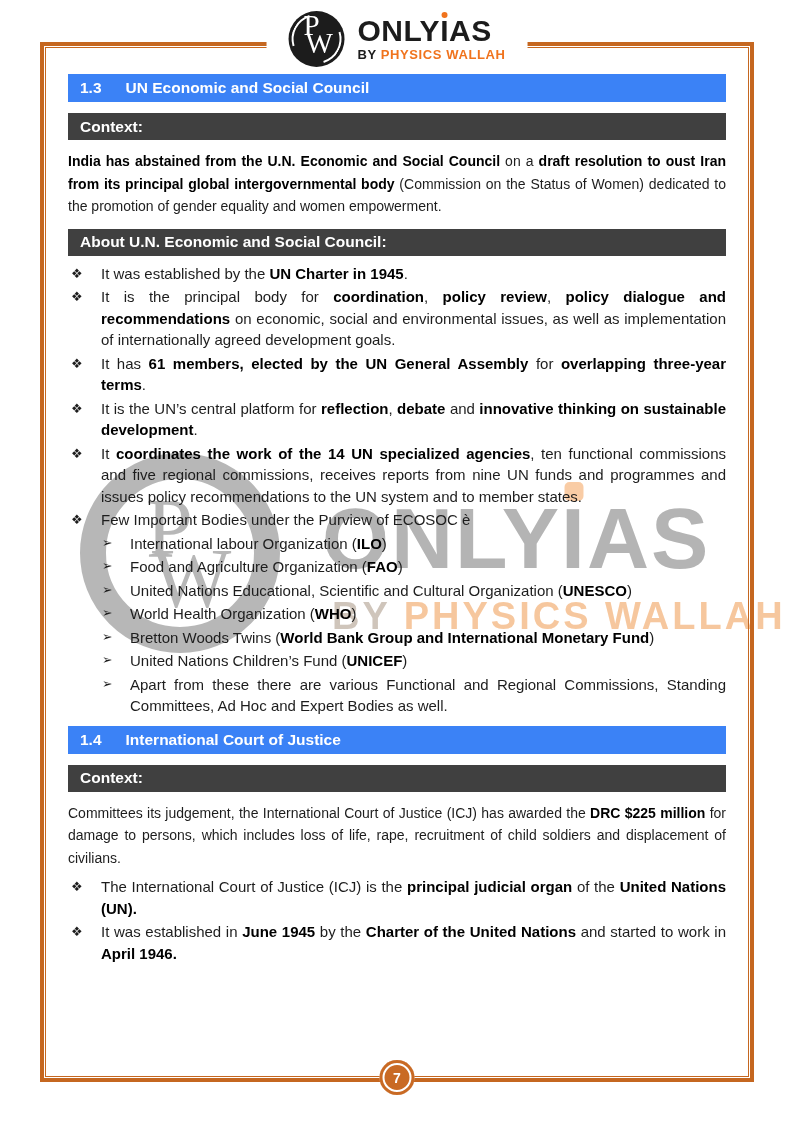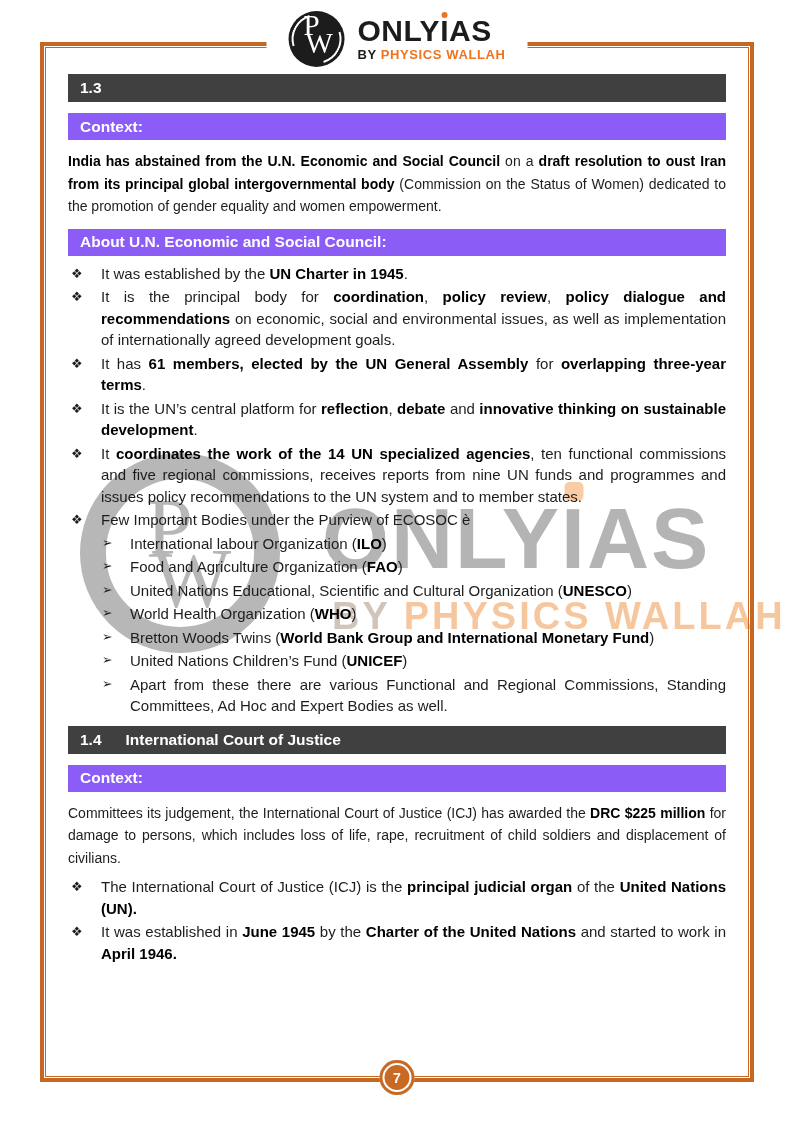--- a/index.html
+++ b/index.html
@@ -38,25 +38,25 @@
   .wm-p{position:absolute;top:8px;left:40px;font-size:84px;line-height:1;}
   .wm-w{position:absolute;top:58px;left:46px;font-size:84px;line-height:1;}
   .wm-title{position:absolute;left:282px;top:52px;font-size:86px;font-weight:bold;
     letter-spacing:2px;color:#787878;line-height:1;white-space:nowrap;}
   .wm-idot{width:19px;height:19px;top:-13px;border-radius:5px;background:#F5A35C;}
   .wm-sub{position:absolute;left:292px;top:152px;font-size:38px;font-weight:bold;
     letter-spacing:3px;color:#F09B50;white-space:nowrap;}
   .wm-sub .wm-by{color:#A89685;}
   
   .content{position:absolute;left:68px;top:74px;width:658px;z-index:2;}
-  .h-red{background:#404040;color:#fff;font-weight:bold;font-size:15.5px;
+  .h-red{background:#3b82f6;color:#fff;font-weight:bold;font-size:15.5px;
     height:28px;display:flex;align-items:center;padding:0 12px;}
   .h-red + * {margin-top:12px;}
   .h-num{margin-right:24px;}
-  .h-navy{background:#8b5cf6;color:#fff;font-weight:bold;font-size:15.5px;
+  .h-navy{background:#404040;color:#fff;font-weight:bold;font-size:15.5px;
     height:27px;display:flex;align-items:center;padding:0 12px;margin-top:11px;}
   .para{margin-top:10px;font-size:14px;line-height:22.5px;text-align:justify;color:#1d1d1d;}
   .bullets{margin-top:7px;margin-bottom:9px;}
   .bullet{display:flex;margin:2px 0;font-size:15px;line-height:21.5px;
     text-align:justify;color:#1d1d1d;}
   .bullet .mk{flex:none;width:30px;padding-left:3px;font-size:13px;}
   .bullet.l2{padding-left:31px;}
   .bullet.l2 .mk{width:28px;font-size:12.5px;}
   .bullet .tx{flex:1;}
   b{color:#000;}
@@ -91,20 +91,21 @@
   </div>
   <div class="logo-text">
     <div class="logo-title"><span>ONLY</span><span class="iwrap"><span class="idot logo-idot"></span><span>I</span></span><span>AS</span></div>
     <div class="logo-sub"><span>BY</span> <span class="brand">PHYSICS WALLAH</span></div>
   </div>
 </div>
 
 <div class="content">
     <div class="h-red">
       <span class="h-num">1.3</span>
+      <span>UN Economic and Social Council</span>
     </div>
     <div class="h-navy">
       <span>Context:</span>
     </div>
     <div class="para"><b>India has abstained from the U.N. Economic and Social Council</b><span> on a </span><b>draft resolution to oust Iran from its principal global intergovernmental body</b><span> (Commission on the Status of Women) dedicated to the promotion of gender equality and women empowerment.</span></div>
     <div class="h-navy">
       <span>About U.N. Economic and Social Council:</span>
     </div>
     <div class="bullets">
       <div class="bullet">

